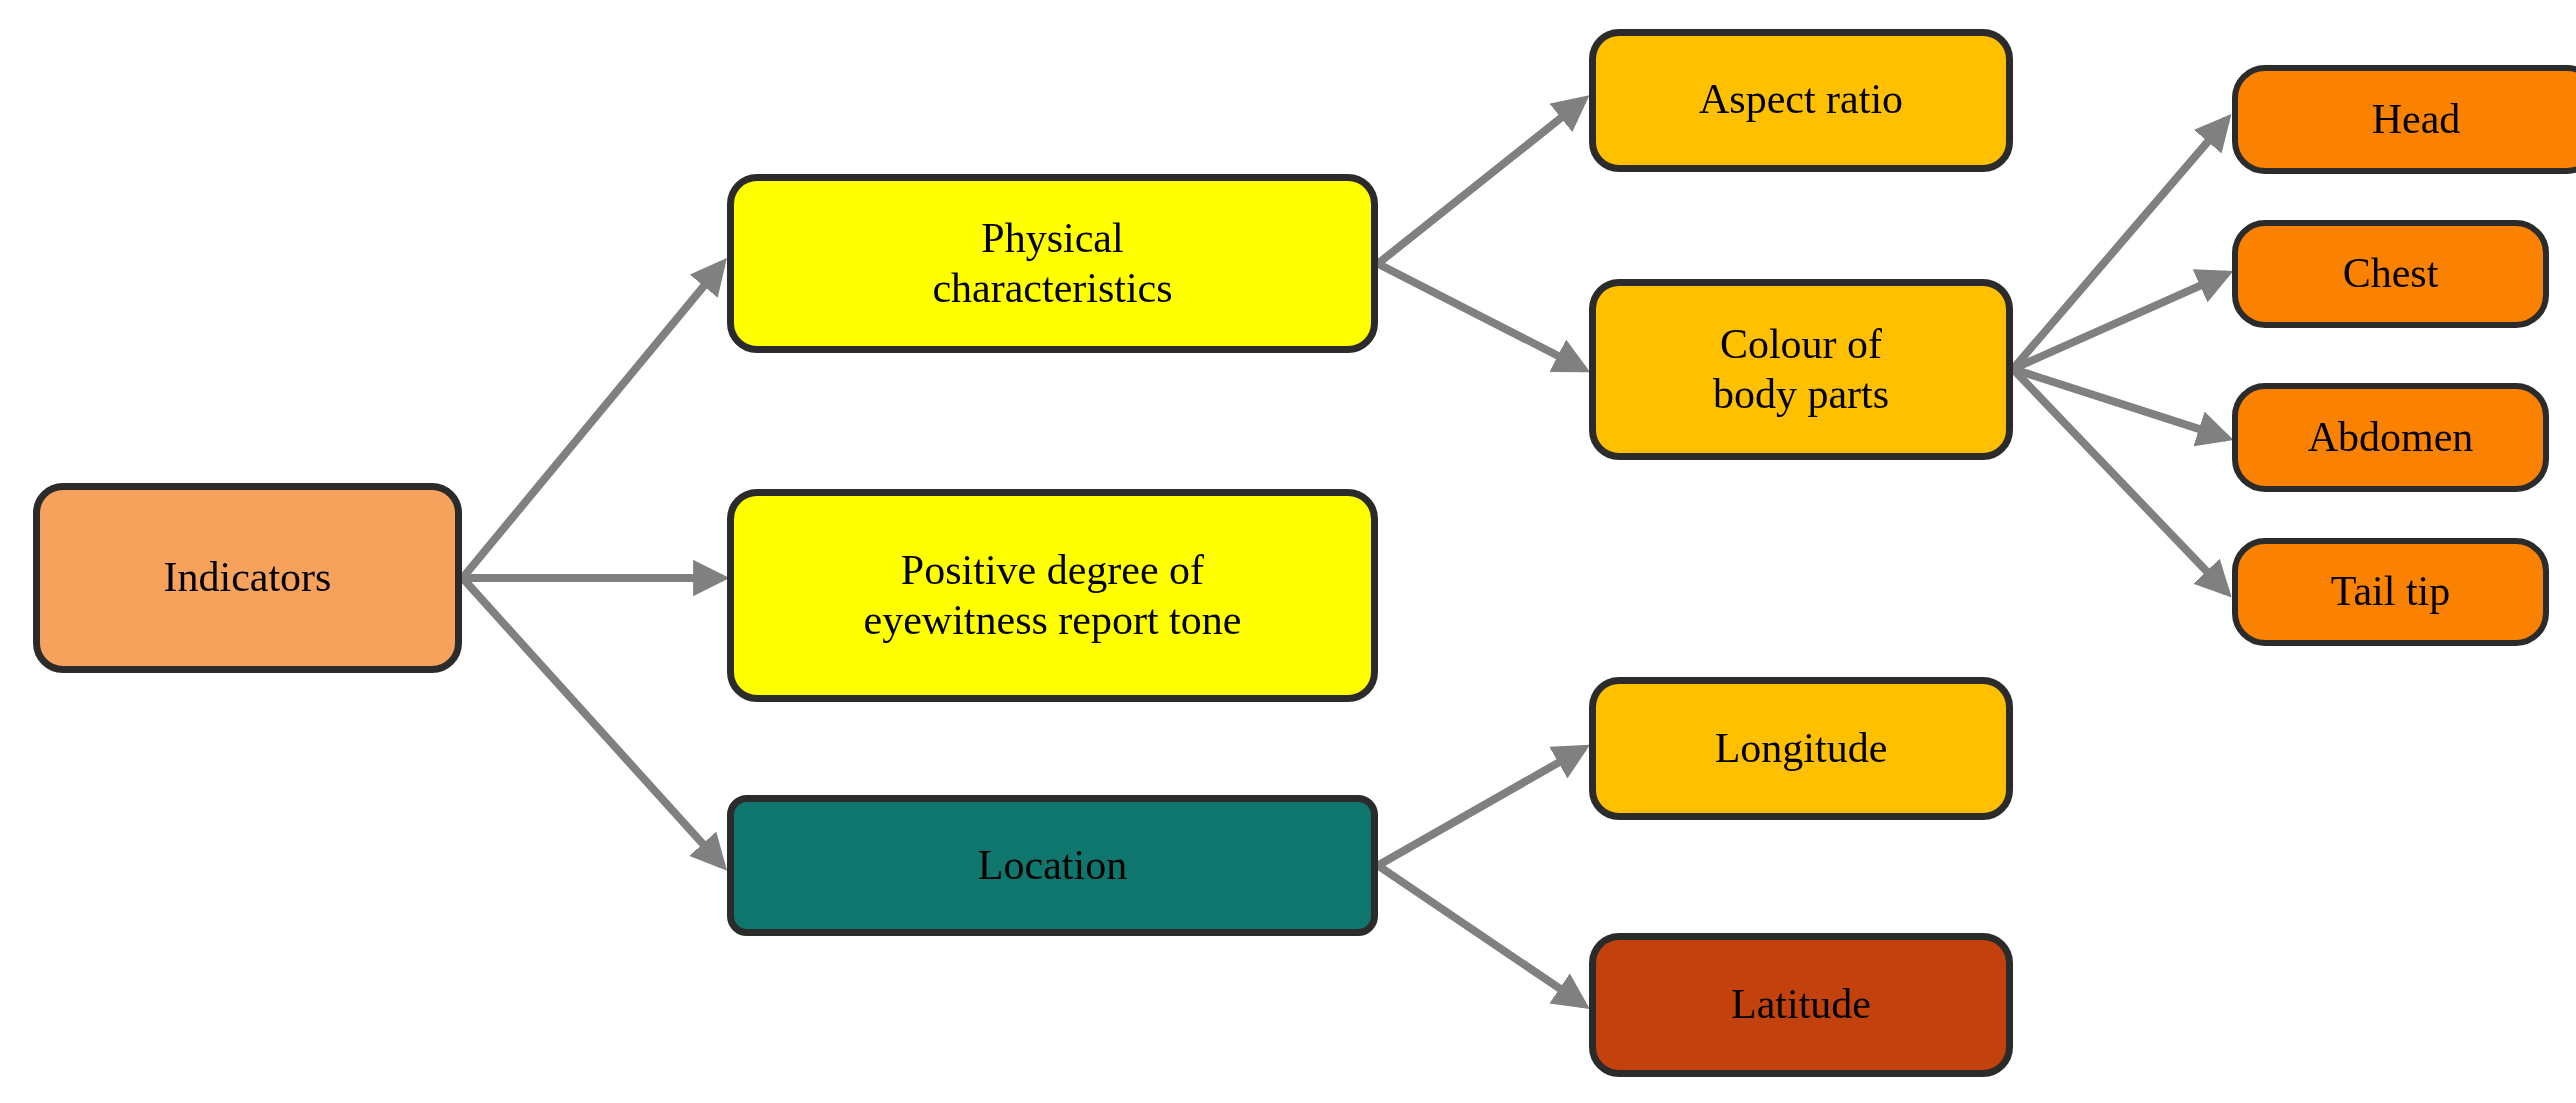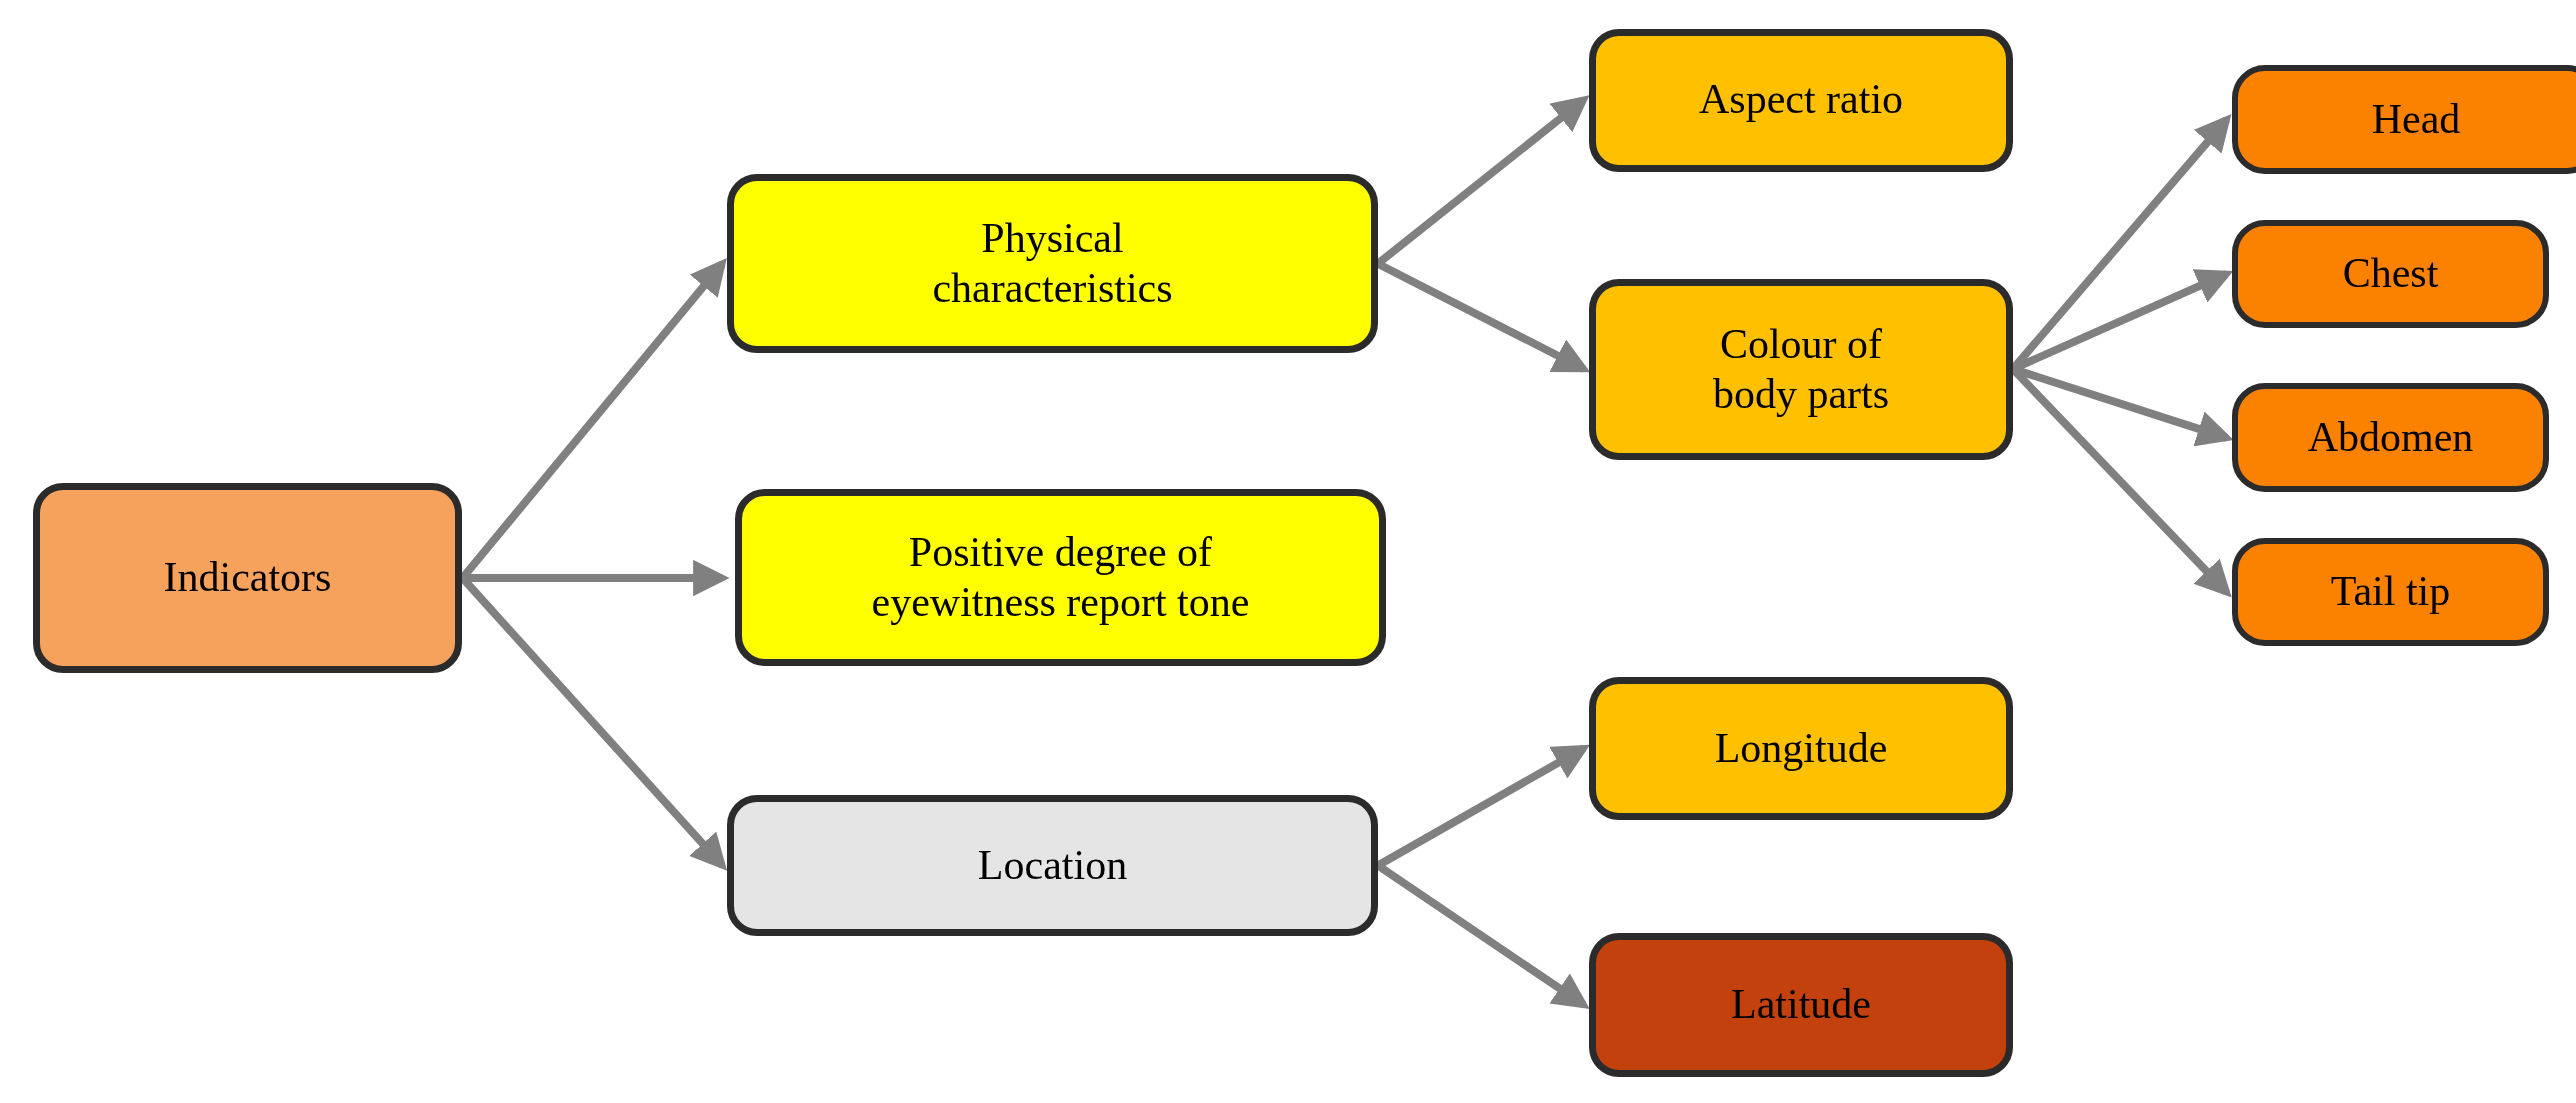--- a/index.html
+++ b/index.html
@@ -41,21 +41,21 @@
     padding: 0 6.3px;
     font-size: 42px;
     line-height: 1.18;
     white-space: pre-line;
   }
   .lv4 { border-width: 6.3px; border-radius: 33px; }
 
   
   .n-root      { left:   33px; top:  483px; width: 429px; height: 190px; }
   .n-physical  { left:  727px; top:  174px; width: 651px; height: 179px; }
-  .n-positive  { left:  727px; top:  489px; width: 651px; height: 177px; margin-left: 8px; }
+  .n-positive  { left:  727px; top:  489px; width: 651px; height: 213px; }
   .n-location  { left:  727px; top: 795px; width: 651px; height: 141px; }
   .n-aspect    { left: 1589px; top:   28.5px; width: 424px; height: 143px; }
   .n-colour    { left: 1589px; top:  279px; width: 424px; height: 181px; }
   .n-longitude { left: 1589px; top:  677px; width: 424px; height: 143px; }
   .n-latitude  { left: 1589px; top: 933px; width: 424px; height: 144px; }
   .n-head      { left: 2232px; top:   65px; width: 368px; height: 109px; }
   .n-chest     { left: 2232px; top:  220px; width: 317px; height: 108px; }
   .n-abdomen   { left: 2232px; top:  383px; width: 317px; height: 109px; }
   .n-tail     { left: 2232px; top:  538px; width: 317px; height: 108px; }
 </style>
@@ -90,21 +90,21 @@
   <div class="node n-physical" style="background-color: rgb(255, 255, 0);">
     <span>Physical
 characteristics</span>
   </div>
 
   <div class="node n-positive" style="background-color: rgb(255, 255, 0);">
     <span>Positive degree of
 eyewitness report tone</span>
   </div>
 
-  <div class="node n-location" style="background-color: #e5e5e5;">
+  <div class="node n-location" style="background-color: #0f766e; border-radius: 20px;">
     <span>Location</span>
   </div>
 
   <div class="node n-aspect" style="background-color: rgb(255, 192, 0);">
     <span>Aspect ratio</span>
   </div>
 
   <div class="node n-colour" style="background-color: rgb(255, 192, 0);">
     <span>Colour of
 body parts</span>

